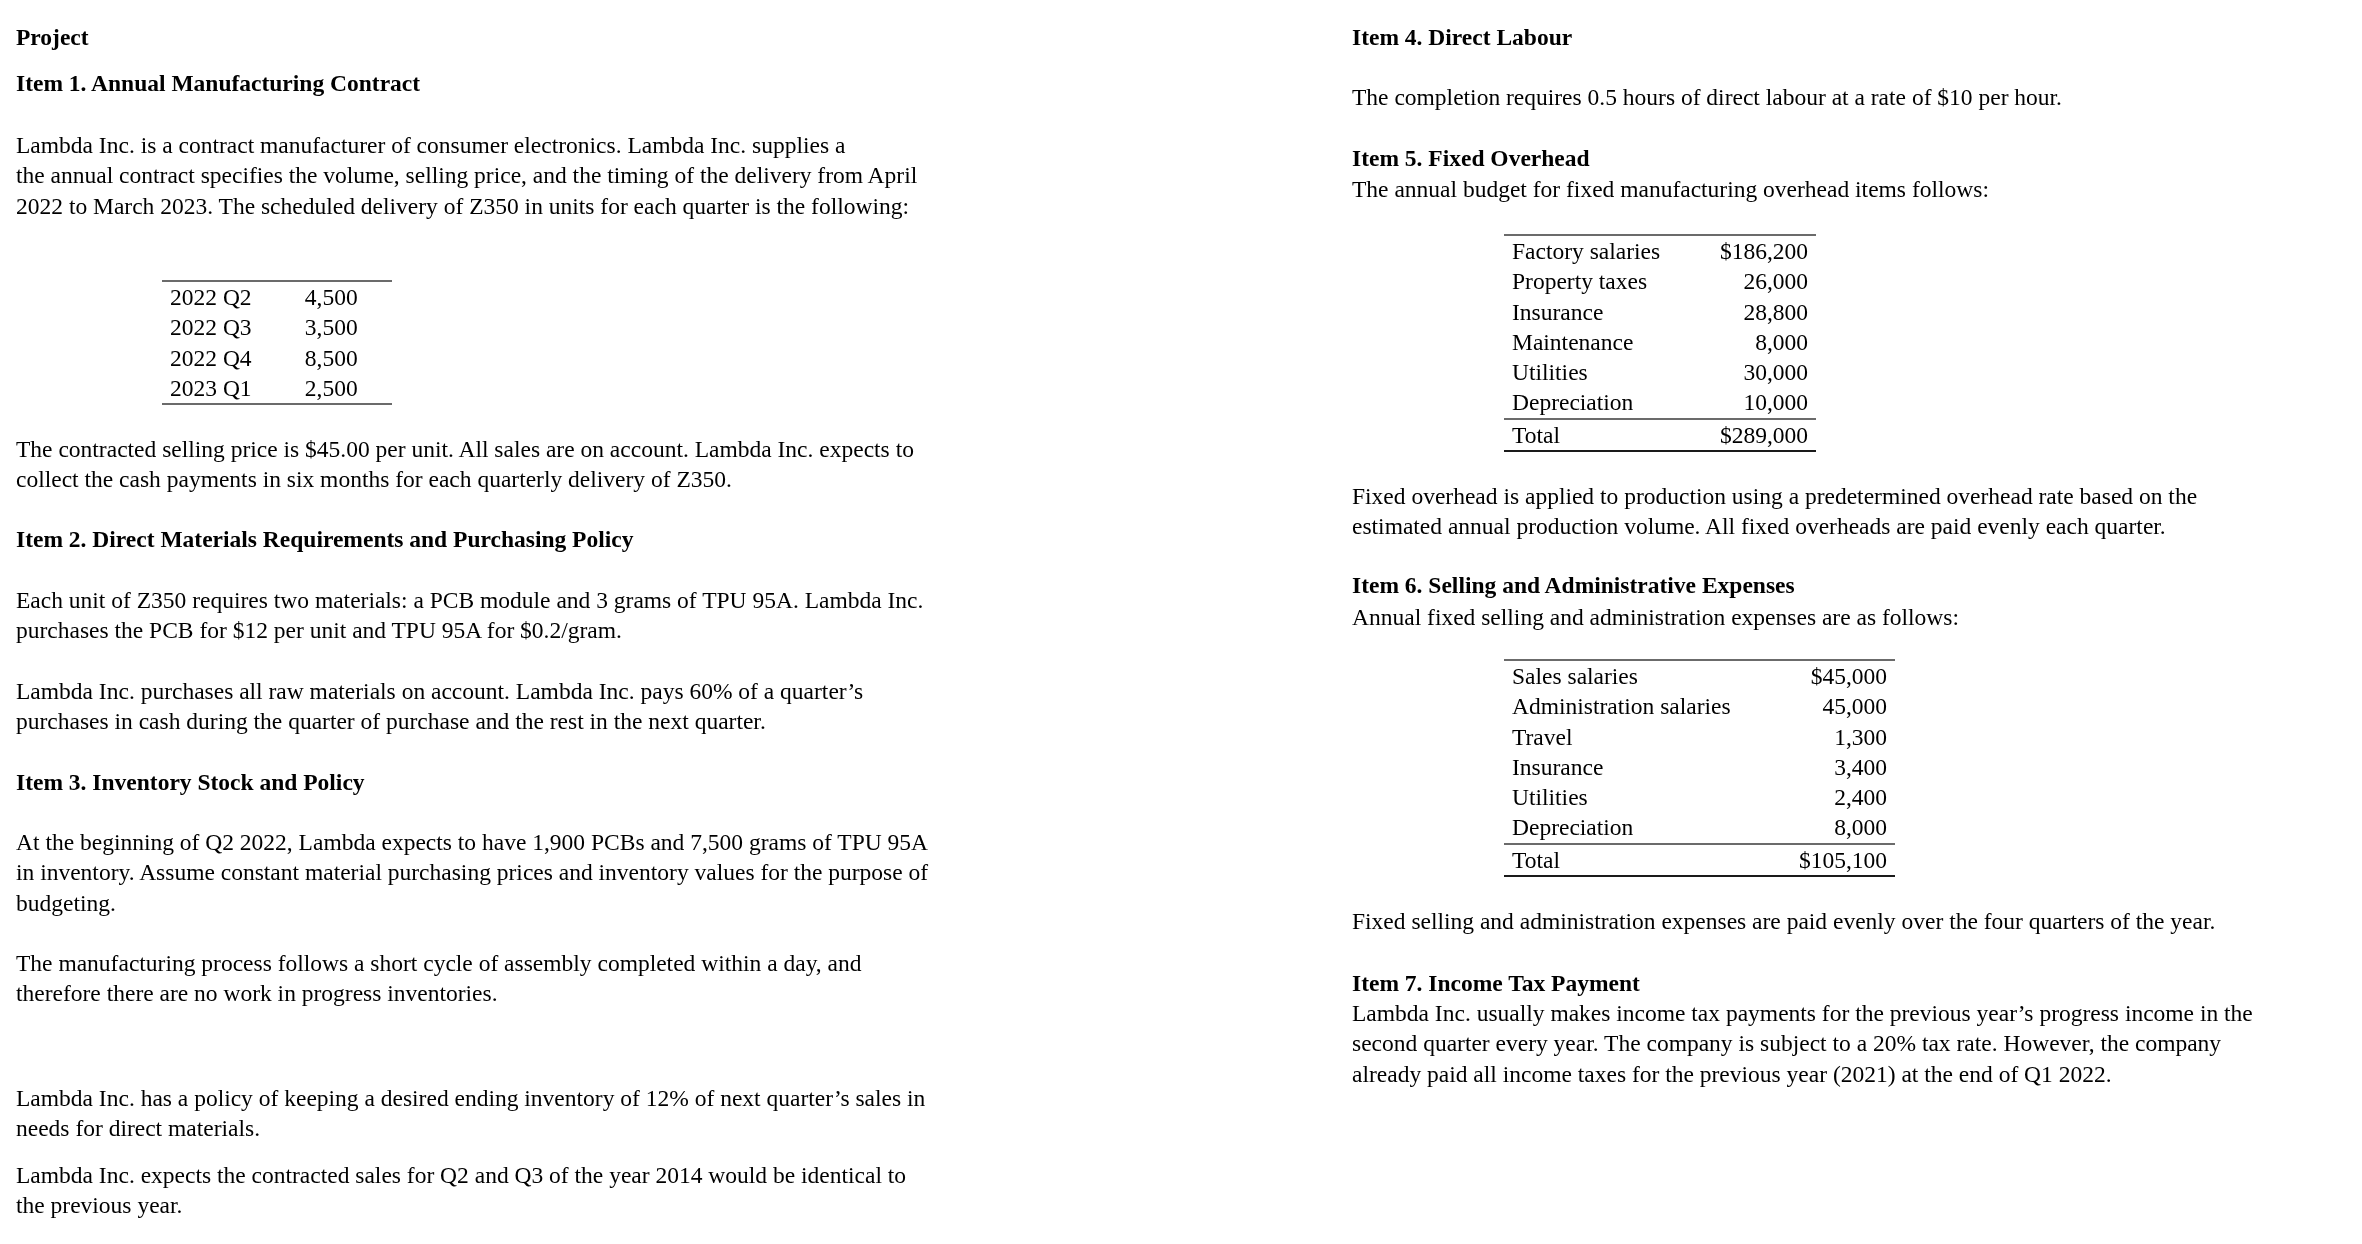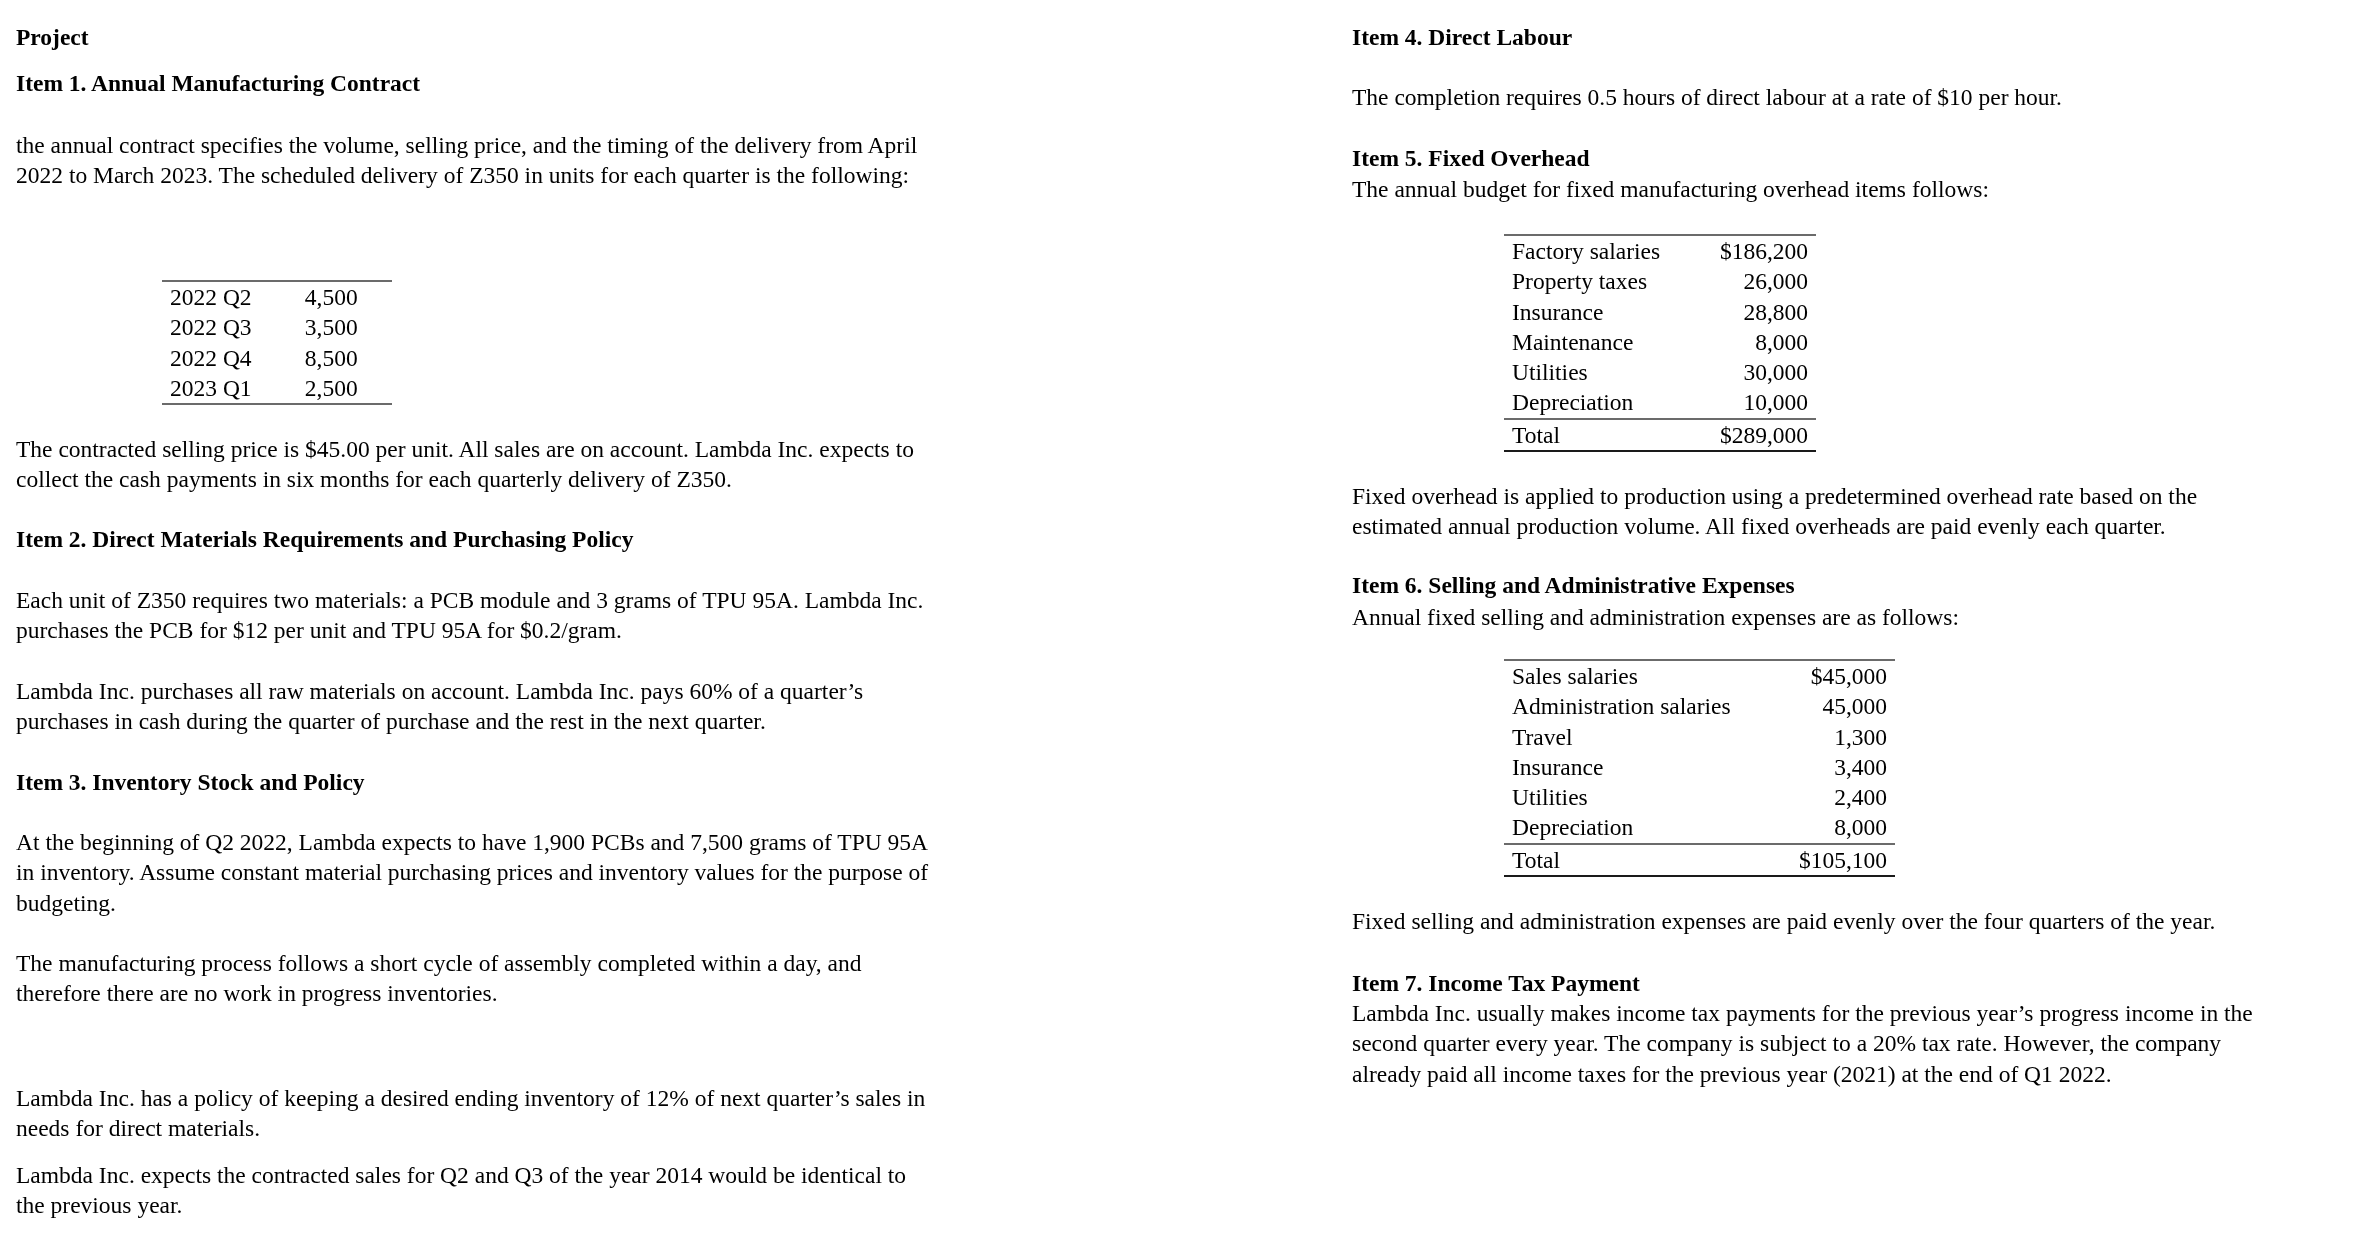--- a/index.html
+++ b/index.html
@@ -18,20 +18,21 @@
   table.fin tr.last td { border-bottom: 2px solid #6b6b6b; }
   table.fin tr.total td { border-top: 2px solid #6b6b6b; border-bottom: 2px solid #1a1a1a; margin-left: 28px; }
 </style>
 </head>
 <body>
 
 <div class="blk h" style="left:16px; top:22px;">Project</div>
 <div class="blk h" style="left:16px; top:68px;">Item 1. Annual Manufacturing Contract</div>
 
 <div class="blk" style="left:16px; top:130px;">
+  <span class="l">Lambda Inc. is a contract manufacturer of consumer electronics. Lambda Inc. supplies a</span>
   <span class="l">the annual contract specifies the volume, selling price, and the timing of the delivery from April</span>
   <span class="l">2022 to March 2023. The scheduled delivery of Z350 in units for each quarter is the following:</span>
 </div>
 
 <table class="fin" style="left:162px; top:280px; width:230px;">
   <tbody>
       <tr class="first">
         <td>2022 Q2</td>
         <td>4,500</td>
       </tr>

